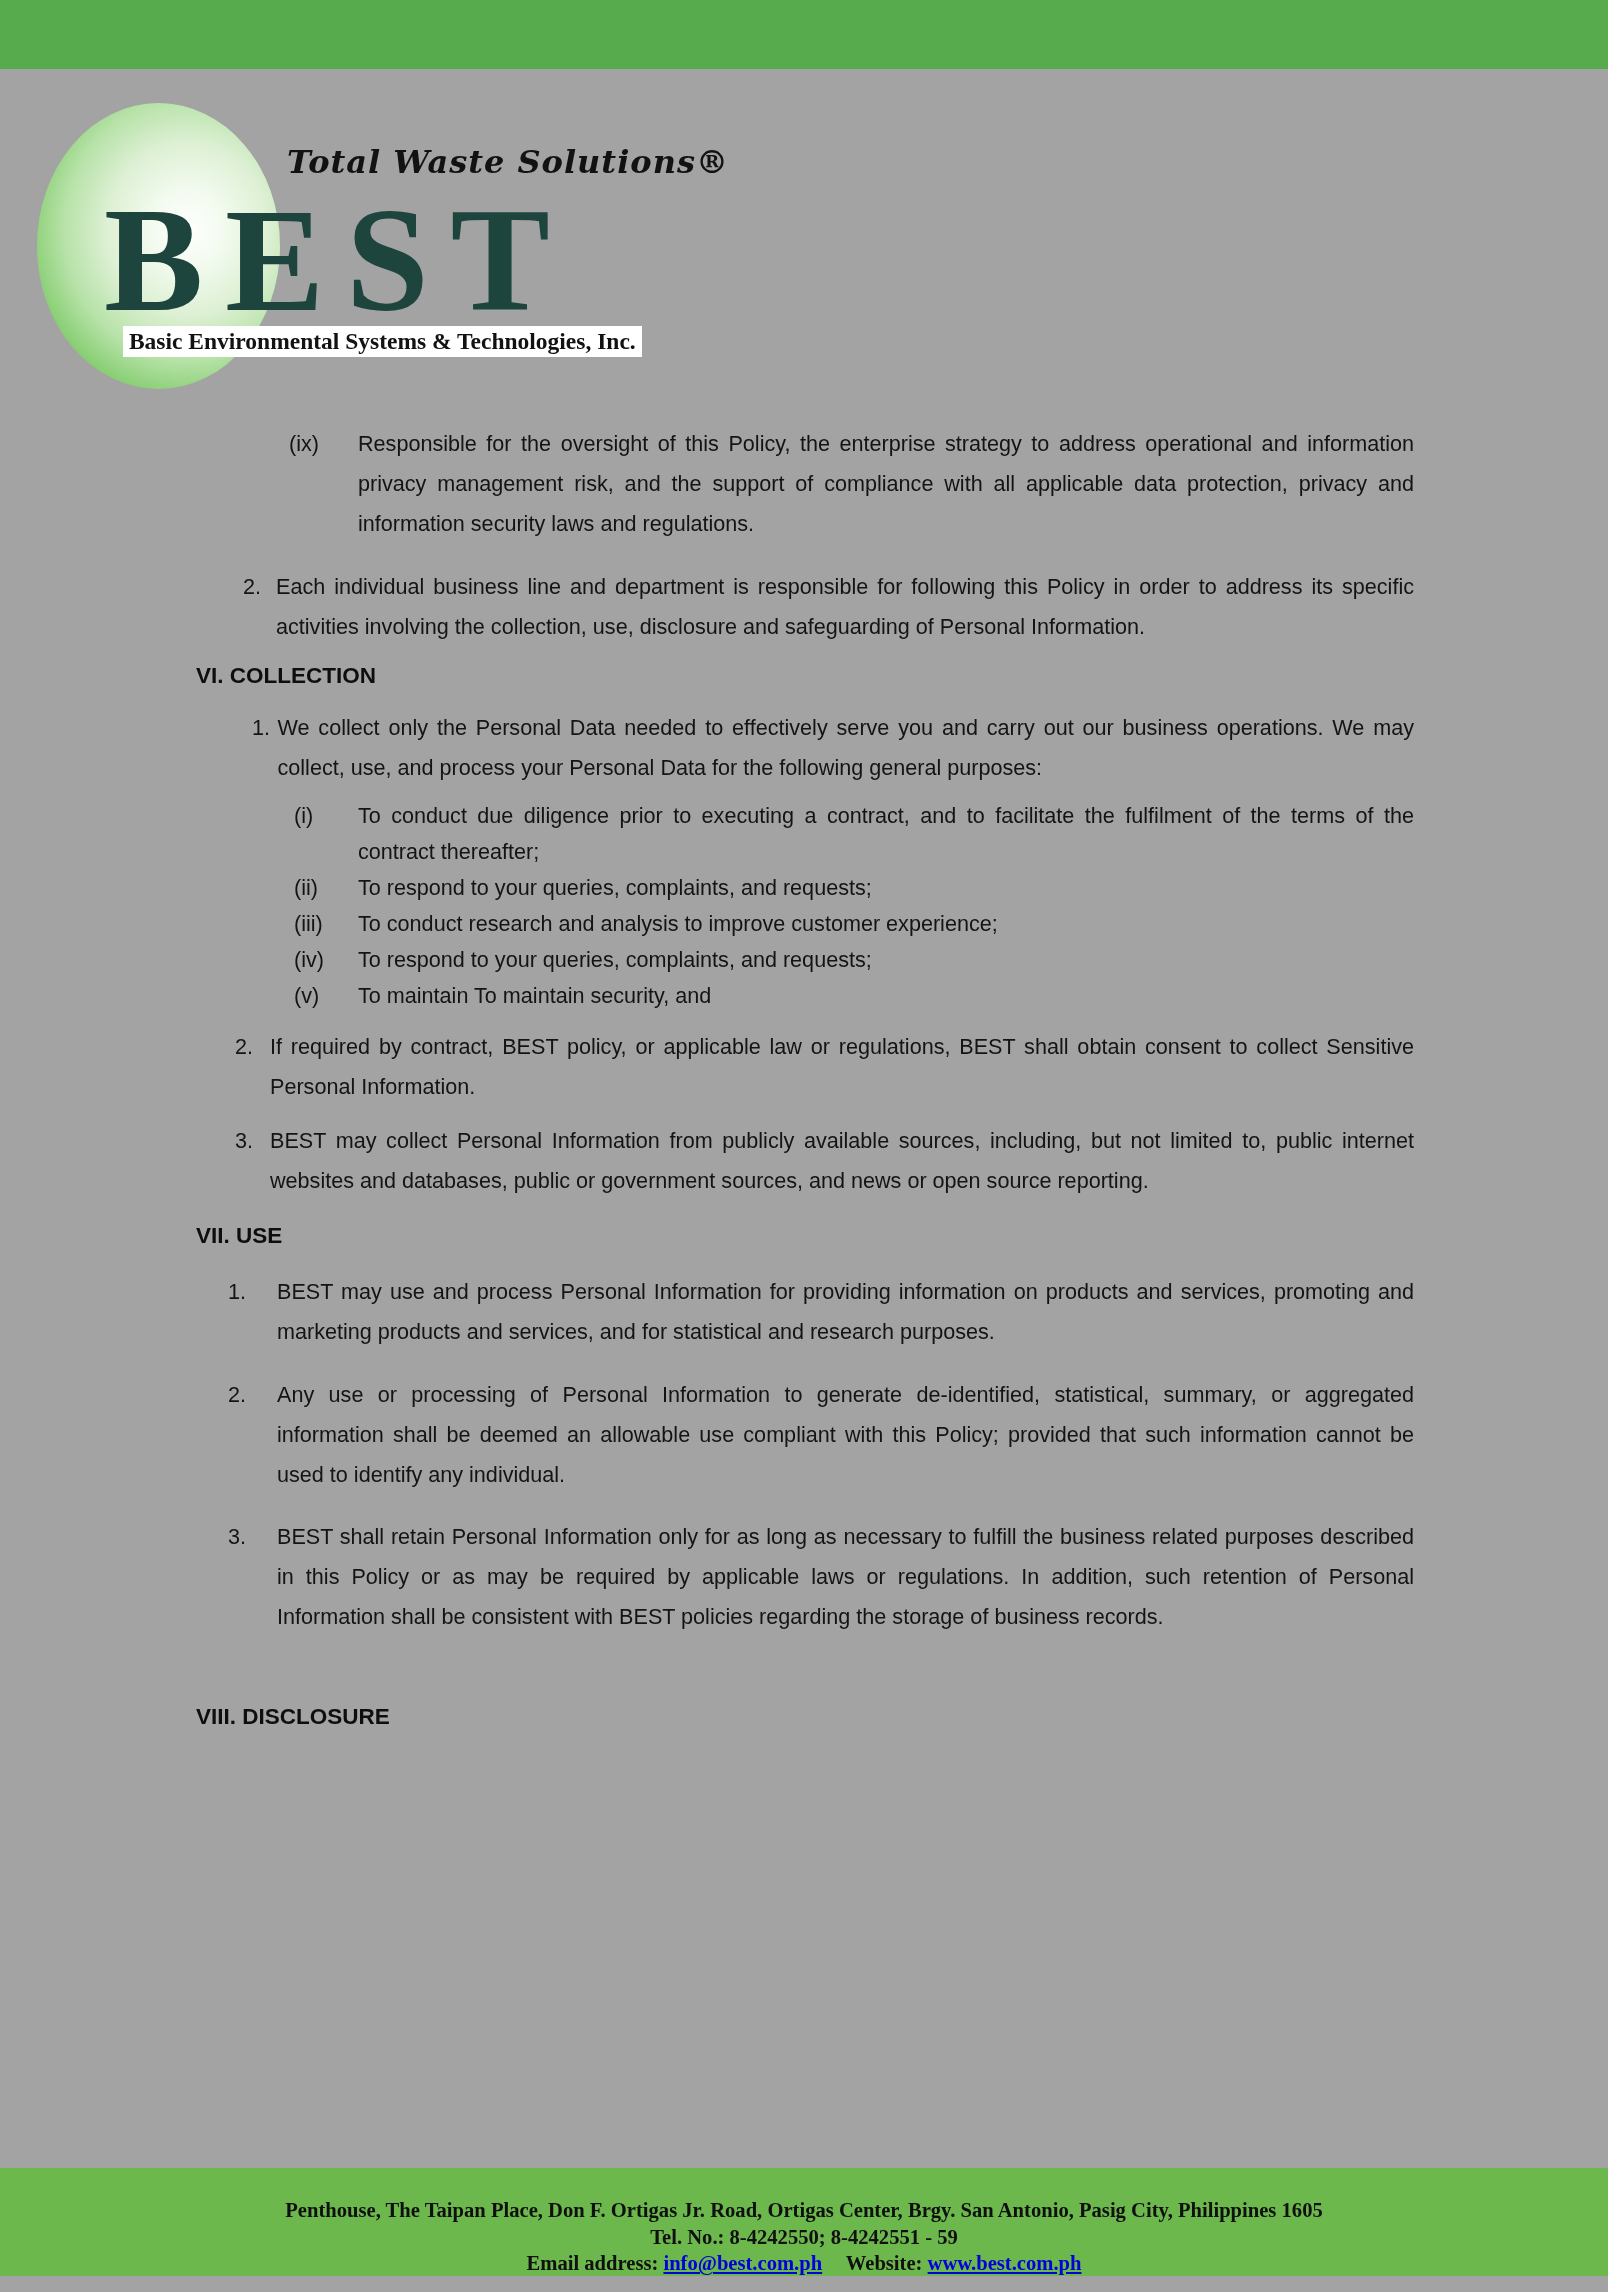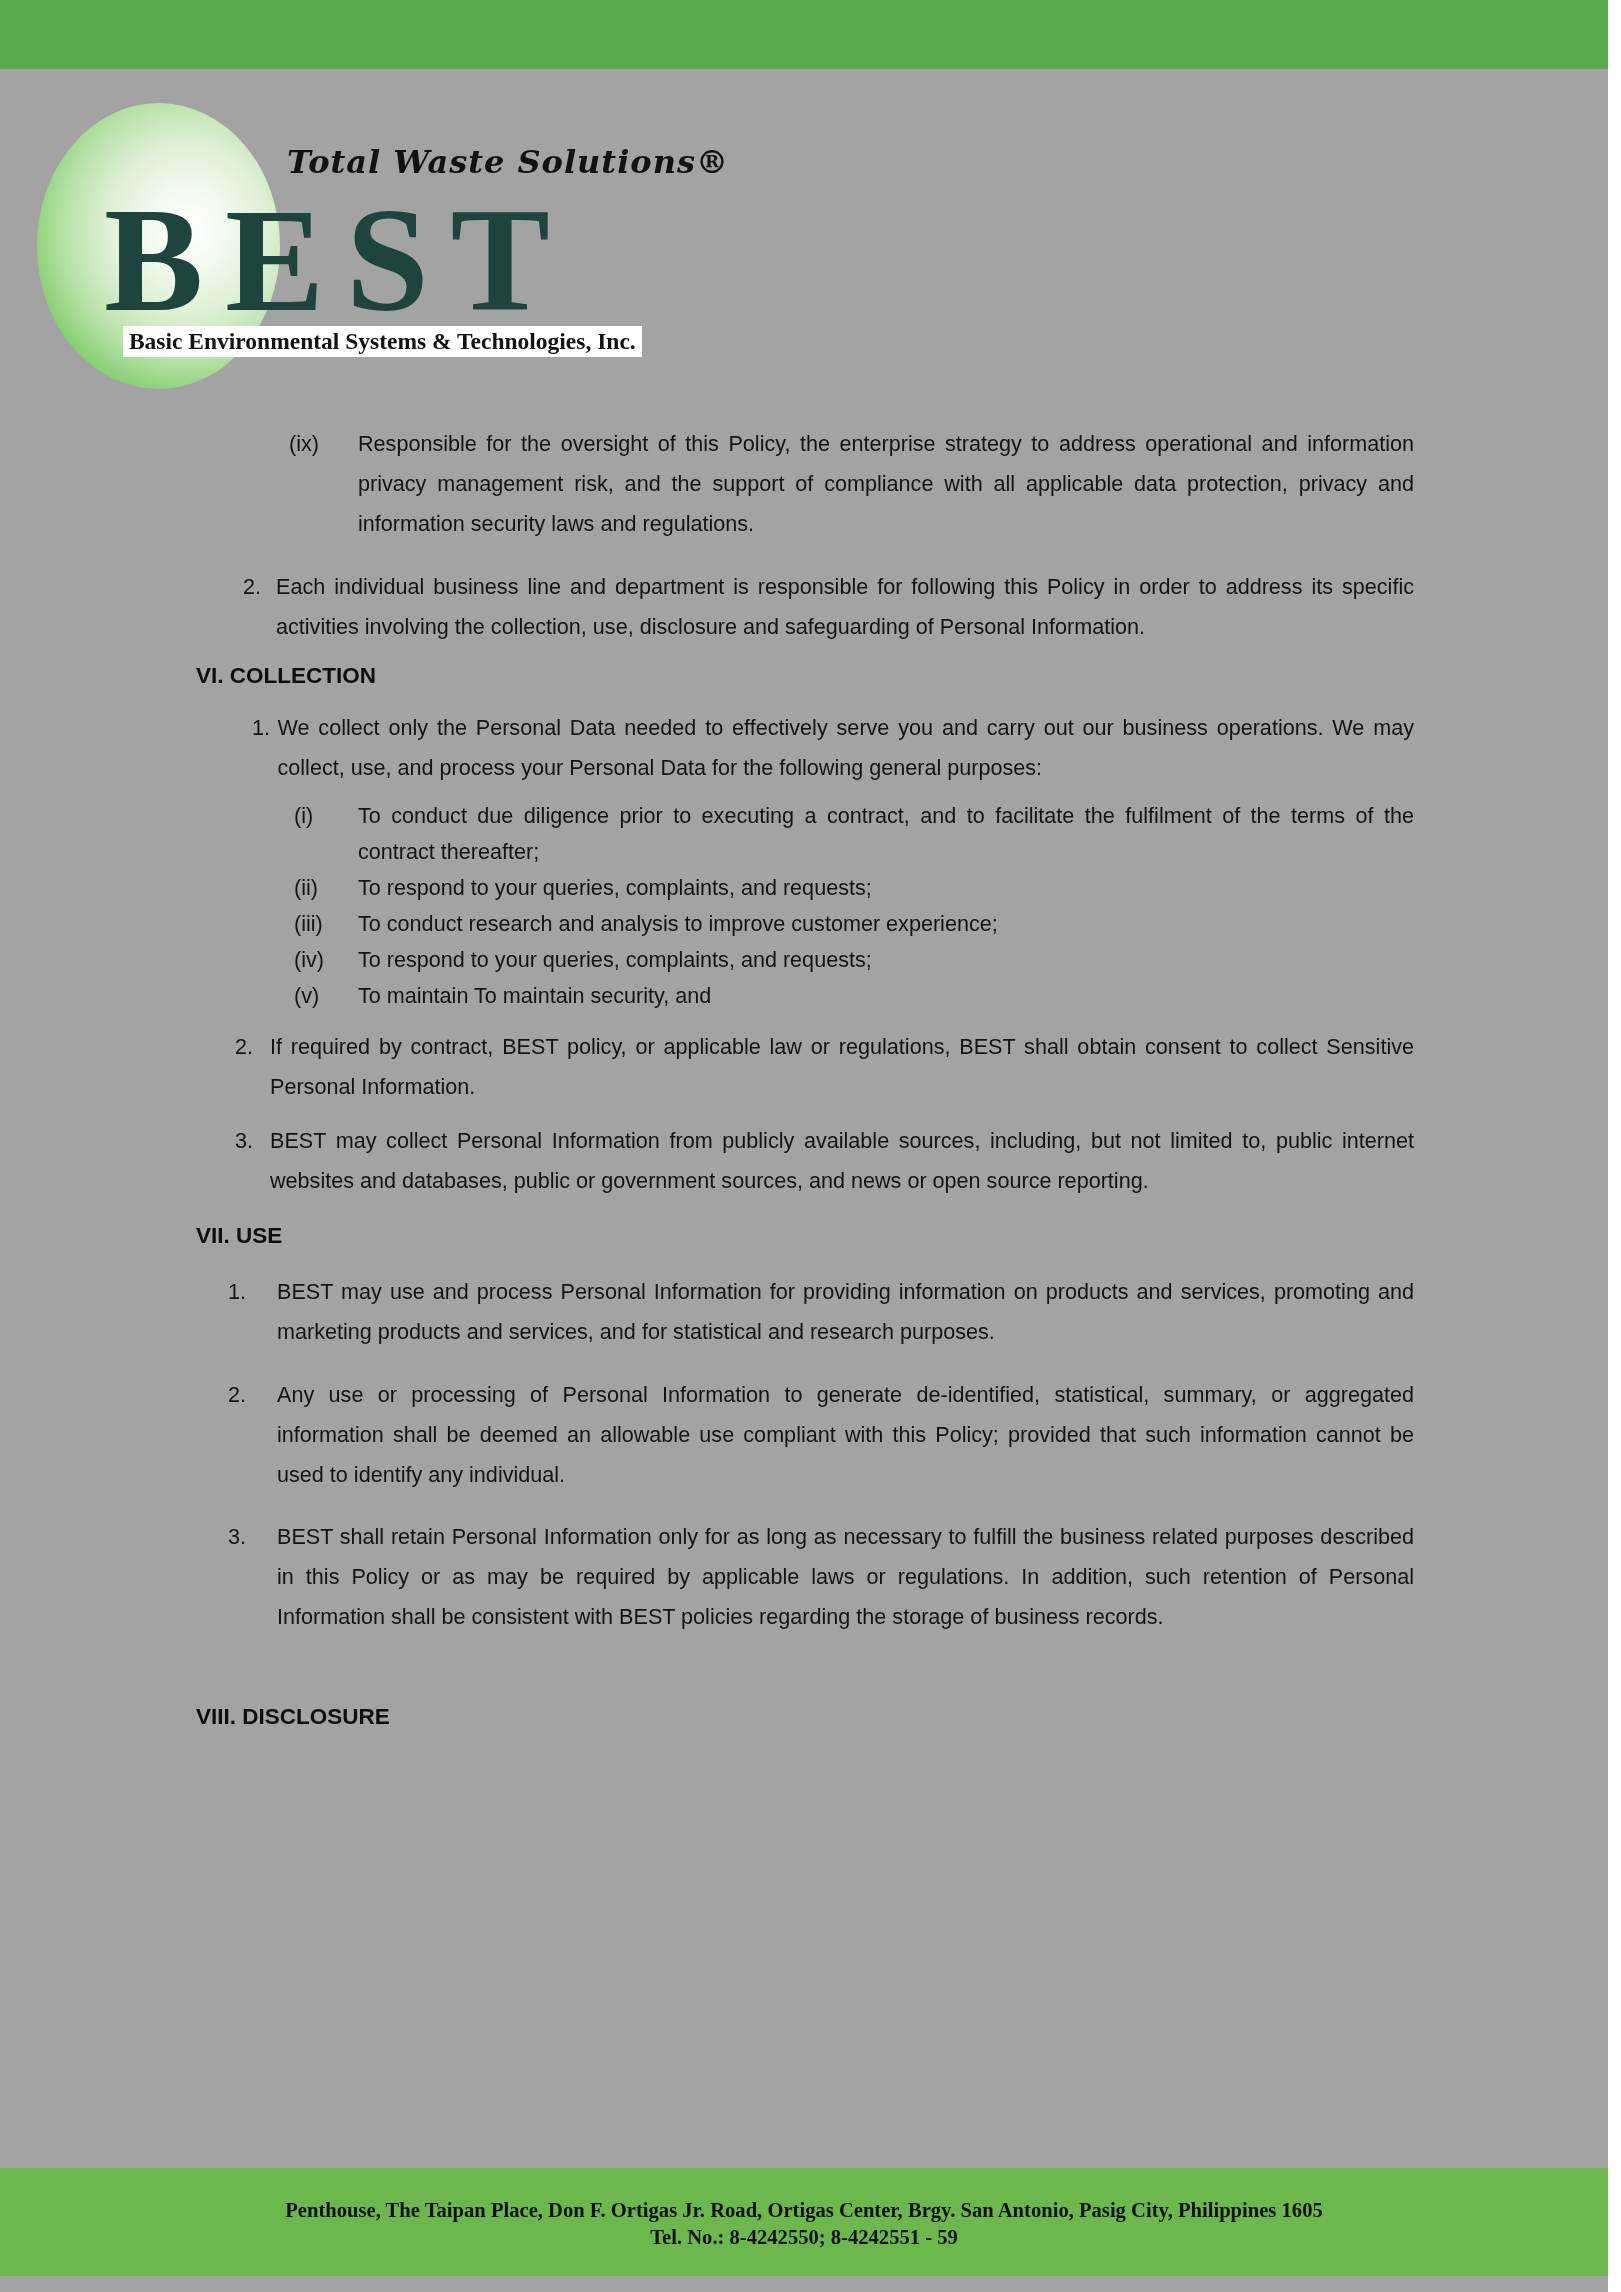--- a/index.html
+++ b/index.html
@@ -172,16 +172,23 @@
       <div class="ptext">BEST shall retain Personal Information only for as long as necessary to fulfill the business related purposes described in this Policy or as may be required by applicable laws or regulations. In addition, such retention of Personal Information shall be consistent with BEST policies regarding the storage of business records.</div>
     </div>
 
     <div class="heading h-viii">VIII. DISCLOSURE</div>
 
   </div>
 
   <div class="footer">
     <div>Penthouse, The Taipan Place, Don F. Ortigas Jr. Road,  Ortigas Center,  Brgy. San Antonio, Pasig City, Philippines 1605</div>
     <div>Tel. No.:  8-4242550; 8-4242551 - 59</div>
+    <div>
+      <span>Email address:</span>
+      <a href="#">info@best.com.ph</a>
+      <span class="spacer"></span>
+      <span>Website:</span>
+      <a href="#">www.best.com.ph</a>
+    </div>
   </div>
 
 </div>
 
 
 </body></html>

